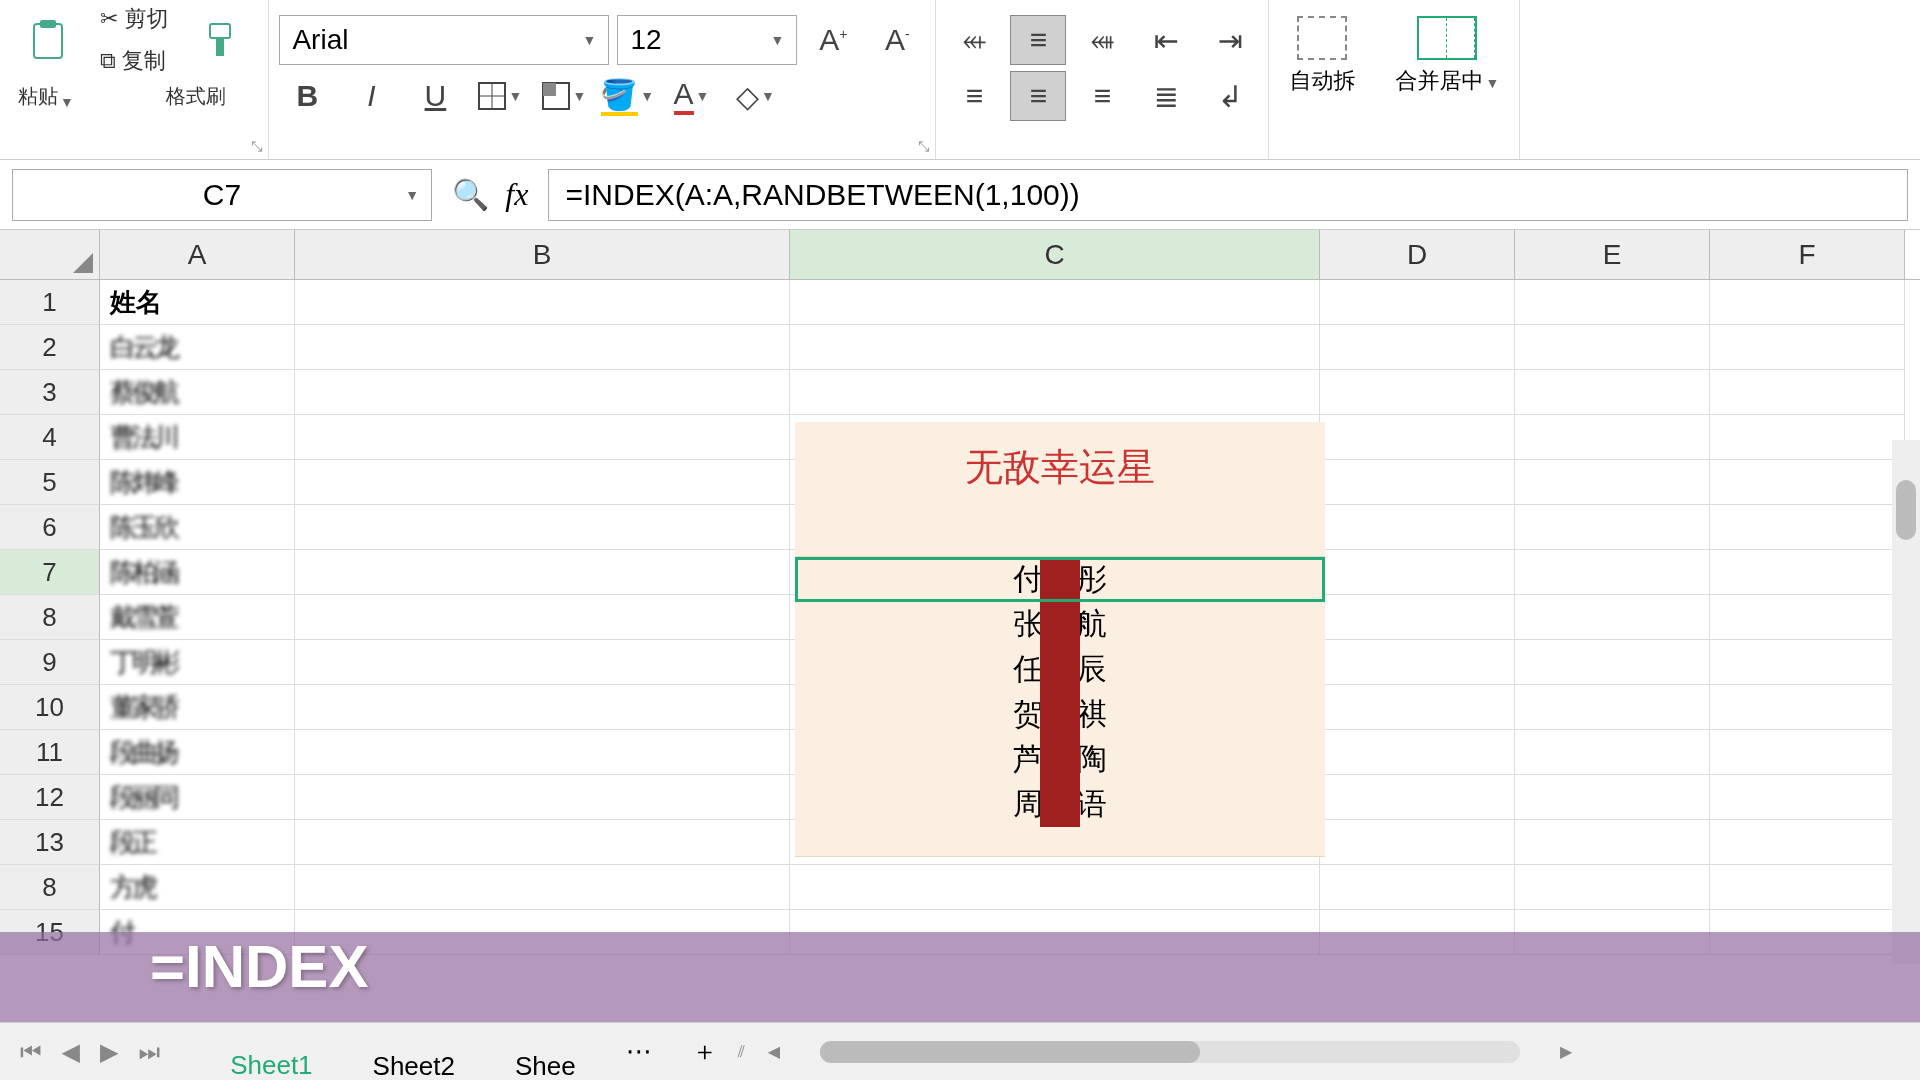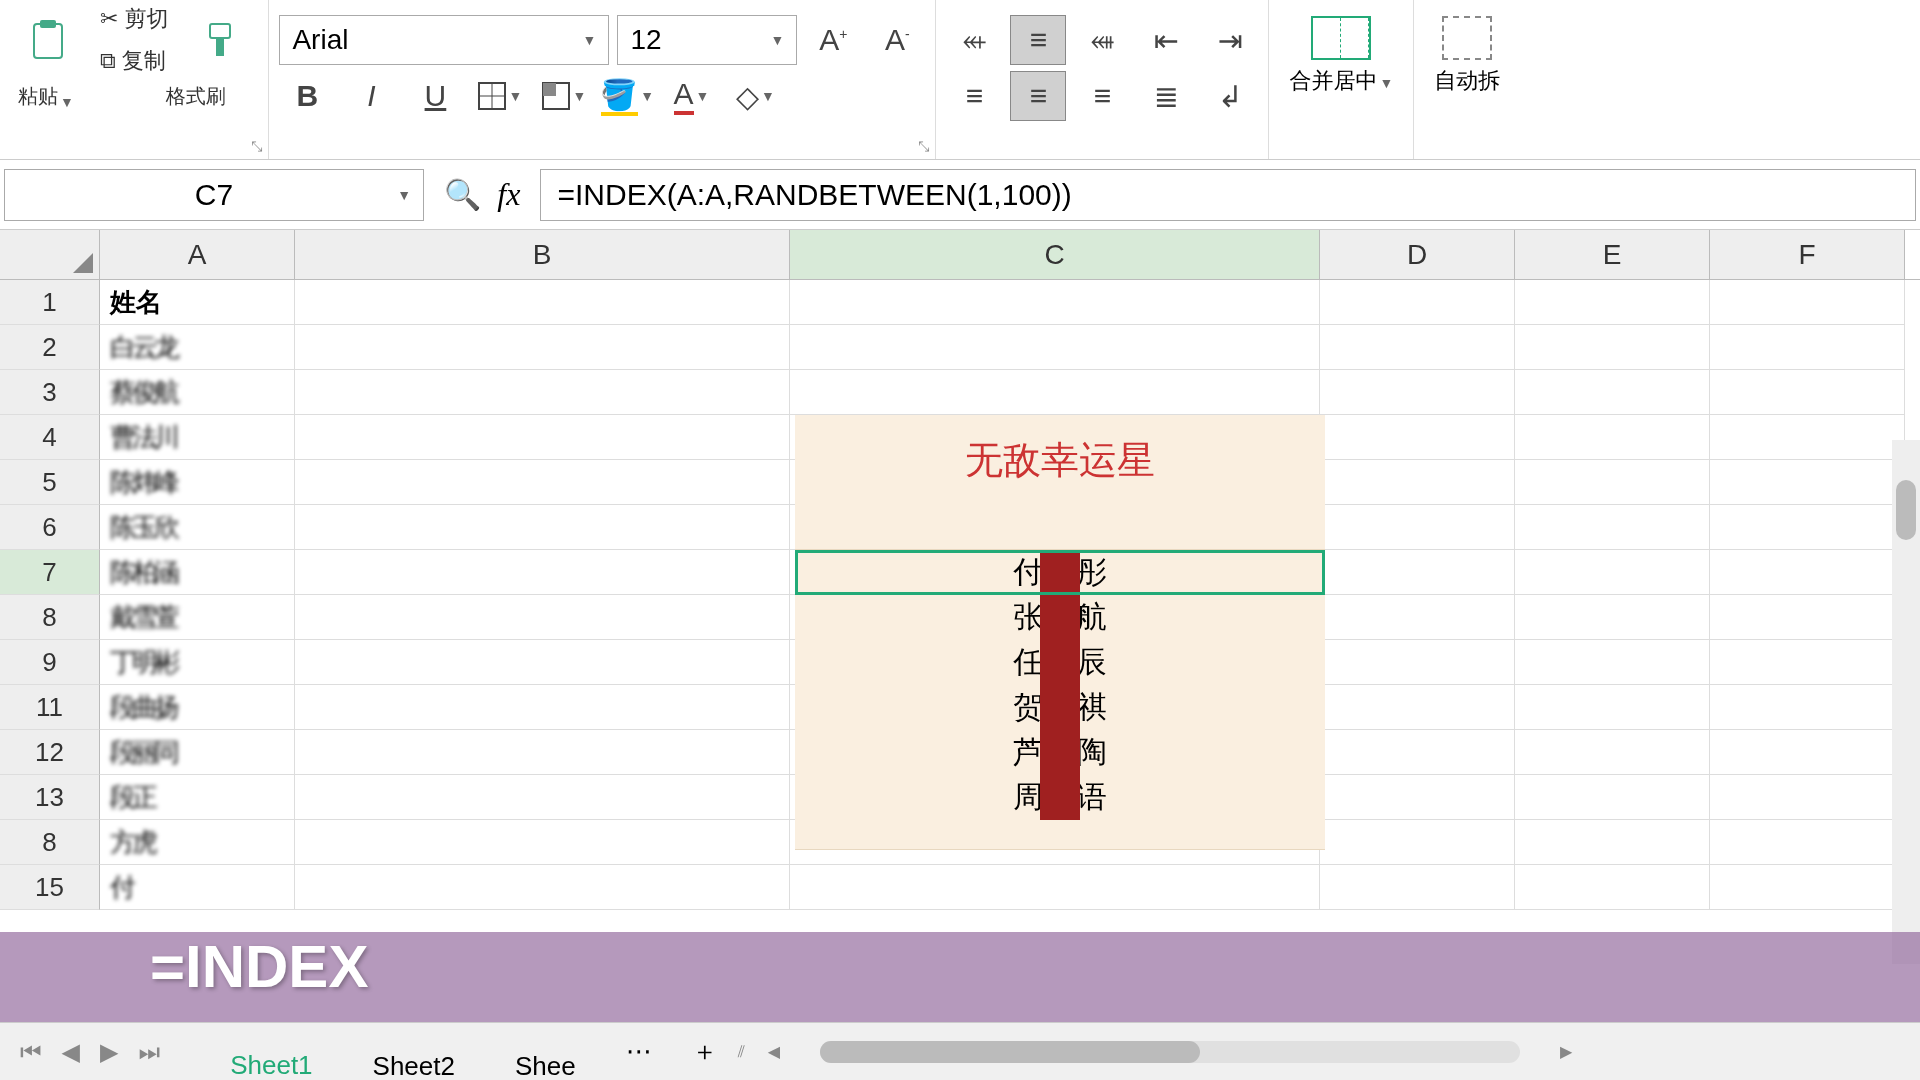--- a/index.html
+++ b/index.html
@@ -14,21 +14,21 @@
 .font-name { width: 330px; height: 50px; border: 1px solid #aaa; font-size: 28px; padding: 4px 12px; display:flex; align-items:center; justify-content:space-between; background:#fff; }
 .font-size { width: 180px; height: 50px; border: 1px solid #aaa; font-size: 28px; padding: 4px 12px; display:flex; align-items:center; justify-content:space-between; background:#fff; }
 .ico-btn { width: 56px; height: 50px; display:flex; align-items:center; justify-content:center; cursor:pointer; font-size:30px; color:#444; }
 .ico-btn.active { background:#d0d0d0; border:1px solid #888; }
 .dd-arrow { font-size: 14px; color: #666; margin-left:2px; }
 .merge-btn { display:flex; flex-direction:column; align-items:center; font-size:22px; padding:4px 10px; }
 .merge-ico { width:60px; height:44px; border:2px solid #2a7; display:flex; margin-bottom:6px; }
 .merge-ico div { flex:1; border-right:1px dashed #2a7; }
 .corner { position:absolute; bottom:4px; right:6px; font-size:14px; color:#888; }
 
-.formula-bar { height: 70px; background:#fff; display:flex; align-items:center; border-bottom:1px solid #ccc; padding:0 4px; gap:20px; }
+.formula-bar { height: 70px; background:#fff; display:flex; align-items:center; border-bottom:1px solid #ccc; padding:0 12px; gap:20px; }
 .name-box { width:420px; height:52px; border:1px solid #aaa; display:flex; align-items:center; justify-content:center; font-size:30px; background:#fff; position:relative; }
 .name-box::after { content:"▼"; position:absolute; right:12px; font-size:14px; color:#666; }
 .fx-area { display:flex; align-items:center; gap:16px; }
 .formula-input { height:52px; border:1px solid #aaa; font-size:30px; padding:4px 16px; flex:1; display:flex; align-items:center; background:#fff; min-width:1100px; }
 
 .grid-area { position:relative; background:#fff; height: calc(100% - 160px - 70px - 58px); overflow:hidden; }
 .col-headers { display:flex; height:50px; border-bottom:1px solid #bbb; }
 .corner-cell { width:100px; background:#eee; border-right:1px solid #bbb; position:relative; }
 .corner-cell::after { content:""; position:absolute; right:6px; bottom:6px; border:10px solid transparent; border-right-color:#888; border-bottom-color:#888; }
 .col-h { background:#eee; border-right:1px solid #bbb; display:flex; align-items:center; justify-content:center; font-size:28px; color:#333; }
@@ -39,21 +39,21 @@
 .row-h { width:100px; background:#eee; border-right:1px solid #bbb; border-bottom:1px solid #ddd; display:flex; align-items:center; justify-content:center; font-size:26px; color:#333; }
 .row-h.sel { background:#d8ead8; }
 .cell { border-right:1px solid #ddd; border-bottom:1px solid #ddd; display:flex; align-items:center; padding:0 10px; font-size:26px; position:relative; }
 .cell.col-A { justify-content:flex-start; }
 .header-cell { font-weight:bold; justify-content:center; }
 .blurred { filter: blur(2px); letter-spacing: -4px; }
 
 .title-cell { background:#faefe0; color:#c33; font-size:38px; font-weight:500; display:flex; align-items:center; justify-content:center; height:90px; }
 .result-cell { background:#faefe0; font-size:30px; display:flex; align-items:center; justify-content:center; height:45px; position:relative; }
 .red-block { position:absolute; left:50%; transform:translateX(-50%); width:40px; background:#a02020; top:0; bottom:0; }
-.lottery-area { position:absolute; left:795px; top:185px; width:530px; }
+.lottery-area { position:absolute; left:795px; top:192px; width:530px; }
 .lottery-spacer { height:45px; background:#faefe0; border-bottom:1px solid #e8d8c0; }
 
 .overlay-banner { position:absolute; left:0; right:0; bottom:58px; height:90px; background:rgba(150,110,160,0.7); display:flex; align-items:flex-start; padding-left:150px; font-size:60px; color:#fff; font-weight:bold; text-shadow:2px 2px 4px rgba(0,0,0,0.3); }
 
 .sheet-tabs { position:absolute; bottom:0; left:0; right:0; height:58px; background:#f0f0f0; border-top:1px solid #ccc; display:flex; align-items:center; padding:0 20px; }
 .nav-arrows { display:flex; gap:20px; margin-right:40px; }
 .nav-arr { font-size:24px; color:#888; cursor:pointer; }
 .tab { padding:8px 30px; font-size:26px; cursor:pointer;margin-top:30px; }
 .tab.active { color:#2a7; border-bottom:3px solid #2a7; font-weight:500; }
 .tab-more { font-size:26px; padding:0 20px; cursor:pointer; }
@@ -199,34 +199,34 @@
         </div>
       <div class="ico-btn">
           <span>≣</span>
         </div>
       <div class="ico-btn">
           <span>↲</span>
         </div>
     </div>
   </div>
 
+  <div class="tb-group" style="border-right:none">
+    <div class="merge-btn">
+      <div style="width:50px;height:44px;border:2px dashed #888;margin-bottom:6px"></div>
+      <span>自动拆</span>
+    </div>
+  </div>
+
   <div class="tb-group">
     <div class="merge-btn">
       <div class="merge-ico">
           <div></div>
           <div></div>
         </div>
       <div><span>合并居中</span><span class="dd-arrow">▼</span></div>
-    </div>
-  </div>
-
-  <div class="tb-group" style="border-right:none">
-    <div class="merge-btn">
-      <div style="width:50px;height:44px;border:2px dashed #888;margin-bottom:6px"></div>
-      <span>自动拆</span>
     </div>
   </div>
 </div>
 
 <div class="formula-bar">
   <div class="name-box">
     <span>C7</span>
   </div>
   <div class="fx-area">
     <span style="font-size:30px">🔍</span>
@@ -331,20 +331,31 @@
         <div class="cell col-B"></div>
         <div class="cell col-C"></div>
         <div class="cell col-D"></div>
         <div class="cell col-E"></div>
         <div class="cell col-F"></div>
       </div>
     <div class="row">
         <div class="row-h">9</div>
         <div class="cell col-A">
           <span class="blurred">丁明彬</span>
+        </div>
+        <div class="cell col-B"></div>
+        <div class="cell col-C"></div>
+        <div class="cell col-D"></div>
+        <div class="cell col-E"></div>
+        <div class="cell col-F"></div>
+      </div>
+    <div class="row">
+        <div class="row-h">10</div>
+        <div class="cell col-A">
+          <span class="blurred">董家骄</span>
         </div>
         <div class="cell col-B"></div>
         <div class="cell col-C"></div>
         <div class="cell col-D"></div>
         <div class="cell col-E"></div>
         <div class="cell col-F"></div>
       </div>
     <div class="row">
         <div class="row-h">11</div>
         <div class="cell col-A">

